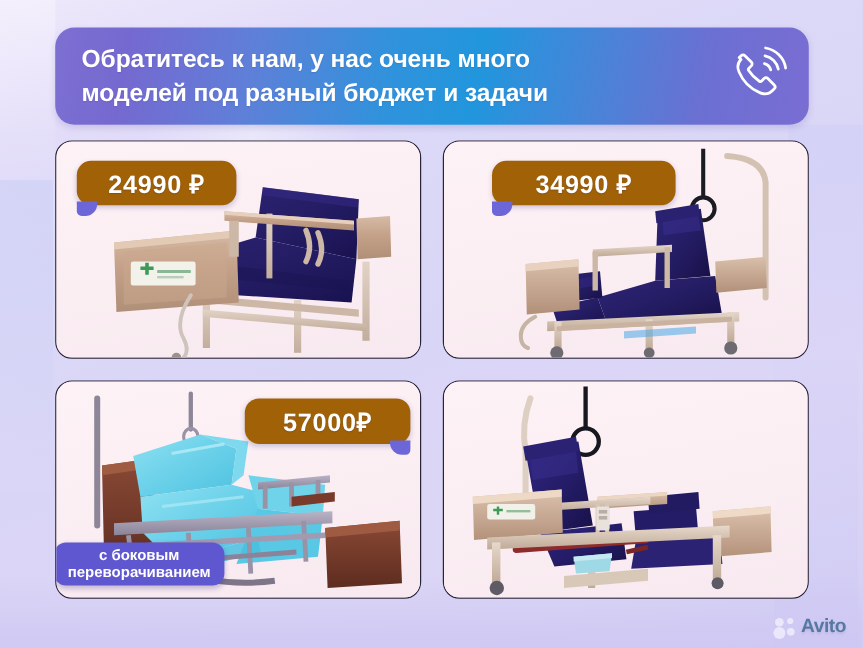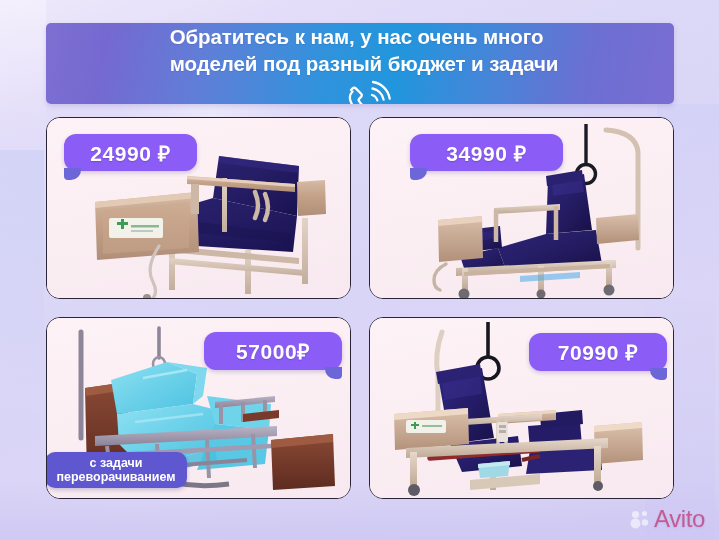--- a/index.html
+++ b/index.html
@@ -36,30 +36,29 @@
   .bg-s5 { right: 4px; top: 300px; width: 70px; height: 240px;
            background: linear-gradient(180deg, rgba(214,211,247,.35), rgba(206,201,243,.6)); }
   .bg-s6 { left: 0; bottom: 0; width: 719px; height: 60px;
            background: linear-gradient(180deg, rgba(208,203,244,0), rgba(205,199,243,.85)); }
 
   
   .banner {
     position: absolute;
     left: 46px; top: 23px;
     width: 628px; height: 81px;
-    border-radius: 5px;
+    border-radius: 16px;
     background: linear-gradient(100deg,
         #7d6fd2 0%, #7569d0 10%, #5f7fd8 26%,
         #2f93dc 45%, #2196dd 56%, #4a83d8 72%,
         #6c6fd2 86%, #7a6dd2 100%);
     box-shadow: 0 2px 5px rgba(90,80,160,.18);
     display: flex; align-items: center;
     padding: 0 14px 0 22px;
     overflow: hidden;
-    flex-direction: column;
   }
   .banner-text {
     color: #ffffff;
     font-size: 20.5px;
     font-weight: bold;
     line-height: 1.32;
     letter-spacing: -0.1px;
     text-shadow: 0 1px 1px rgba(40,30,90,.12);
     flex: 1 1 auto;
     white-space: pre-line;
@@ -87,21 +86,21 @@
     border-radius: 14px;
     background: #fbf0f4;
     overflow: hidden;
   }
   .card-photo { position: absolute; inset: 0; }
 
   
   .badge {
     position: absolute;
     z-index: 6;
-    background: #8b5cf6;
+    background: #a16207;
     color: #ffffff;
     font-weight: bold;
     border-radius: 12px;
     display: flex; align-items: center; justify-content: center;
     box-shadow: 0 2px 4px rgba(60,50,130,.22);
   }
   .badge::after {
     content: "";
     position: absolute;
     left: 0; bottom: -9px;
@@ -161,23 +160,23 @@
 
   
   .watermark {
     position: absolute;
     right: 14px; bottom: 7px;
     display: flex; align-items: center; gap: 4px;
     opacity: .62;
     z-index: 9;
   }
   .wm-text {
-    color: #be185d;
-    font-size: 24px;
-    font-weight: normal;
+    color: #0c4a6e;
+    font-size: 16px;
+    font-weight: bold;
     letter-spacing: -0.4px;
     text-shadow: 0 1px 2px rgba(120,110,170,.35);
   }
 
   
   .ph { position: absolute; }
   .ph-bg { inset: 0; background: linear-gradient(170deg,#fdf2f6 0%,#fbeef3 55%,#f7e9ef 100%); }
 </style>
 </head>
 <body>
@@ -381,21 +380,21 @@
         <path d="M60 128 L64 158 M110 126 L112 162 M160 122 L162 160 M206 116 L208 150" stroke="#9a93a6" stroke-width="4"></path>
         <path d="M52 138 L224 128" stroke="#a29ab0" stroke-width="4.5"></path>
         <path d="M70 152 L200 142" stroke="#8b8499" stroke-width="4"></path>
         <path d="M96 156 q40 16 86 10" stroke="#7d7689" stroke-width="5" fill="none"></path>
         <circle cx="58" cy="160" r="5" fill="#6e6878"></circle>
       </svg>
     </div>
     <div class="badge badge-3 right-tail">
       <span class="badge-price">57000₽</span>
     </div>
-    <div class="caption caption-3">с задачи
+    <div class="caption caption-3">с боковым
 переворачиванием</div>
   </div>
 
   <div class="card">
     <div class="card-photo">
       <div class="ph ph-bg"></div>
       <svg width="305" height="182" viewBox="0 0 305 182" style="position:absolute;inset:0">
         <defs>
           <linearGradient id="wood4" x1="0" y1="0" x2="0" y2="1">
             <stop offset="0%" stop-color="#dcc2ad"></stop>
@@ -453,23 +452,20 @@
         <rect x="224" y="128" width="7" height="38" fill="url(#frm4)"></rect>
         <rect x="120" y="150" width="6" height="22" fill="url(#frm4)"></rect>
         <path d="M100 162 L170 156 L170 166 L100 172 Z" fill="#d8c8b8"></path>
 
         <path d="M108 146 L140 143 L138 158 L110 160 Z" fill="#9fd9e6"></path>
         <path d="M108 146 L140 143 L140 147 L108 150 Z" fill="#c4e9f2"></path>
 
         <circle cx="44" cy="172" r="6" fill="#5f5b66"></circle>
         <circle cx="228" cy="168" r="5" fill="#5f5b66"></circle>
       </svg>
-    </div>
-    <div class="badge badge-4 right-tail">
-      <span class="badge-price">70990 ₽</span>
     </div>
   </div>
 
 </div>
 
 <div class="watermark">
   <svg width="20" height="20" viewBox="0 0 20 20">
     <circle cx="5.5" cy="5.5" r="3.6" fill="#ffffff" opacity=".92"></circle>
     <circle cx="14.5" cy="4.5" r="2.6" fill="#ffffff" opacity=".92"></circle>
     <circle cx="5.5" cy="14.5" r="5" fill="#ffffff" opacity=".92"></circle>

